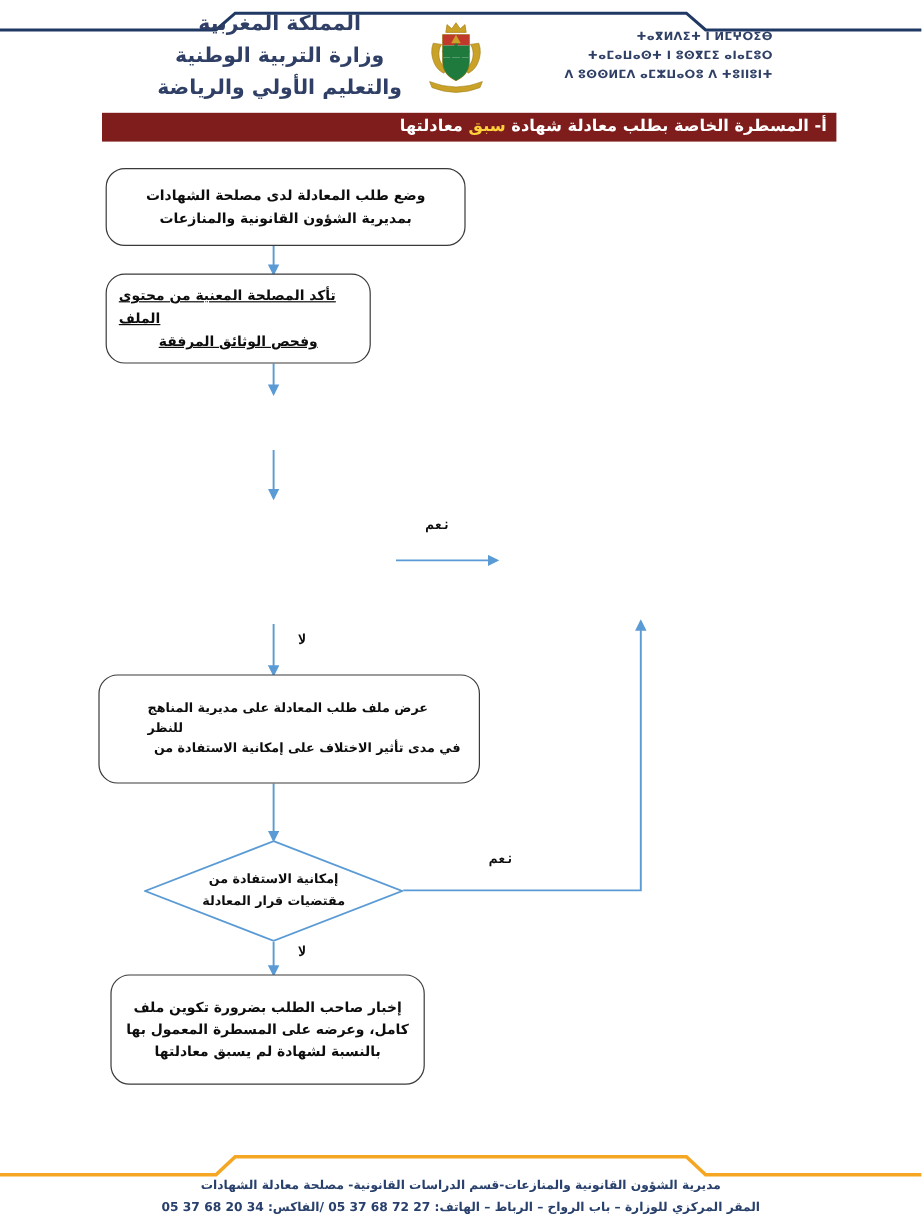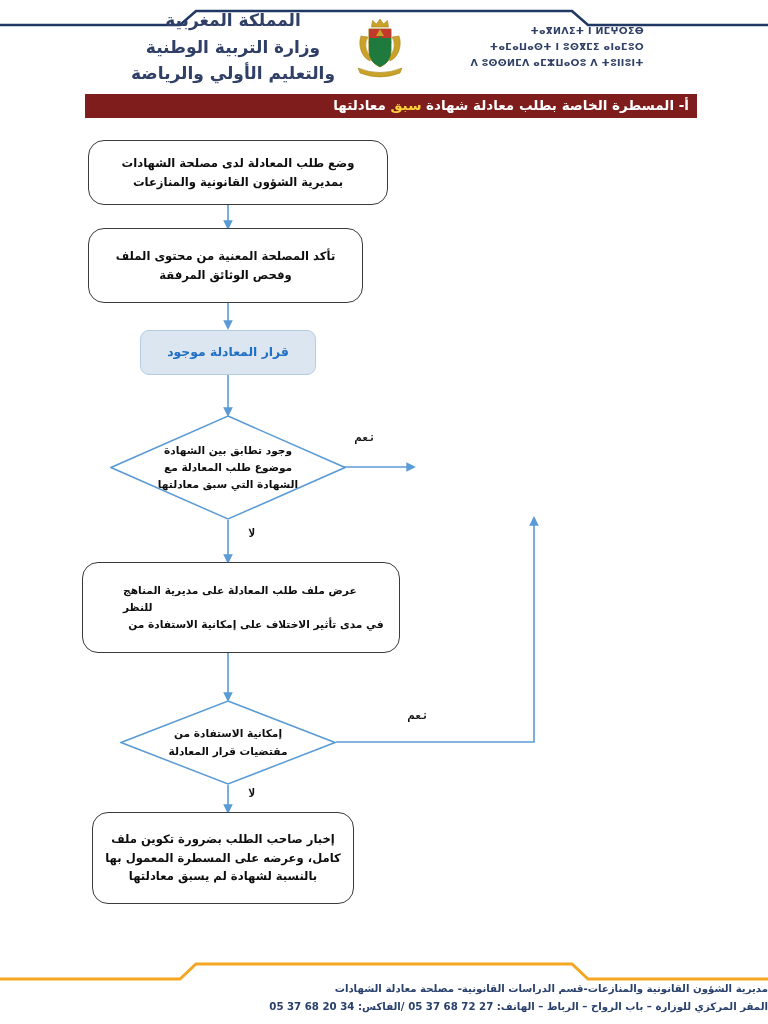--- a/index.html
+++ b/index.html
@@ -146,20 +146,21 @@
   .footer-rule {
     position: absolute;
     left: 0; top: 960px;
     width: 768px; height: 22px;
   }
   .footer-text {
     position: absolute;
     left: 0; top: 980px;
     width: 768px;
     direction: rtl;
+    text-align: center;
     color: #28406b;
     font-size: 10.2px;
     font-weight: 700;
     line-height: 1.75;
   }
   .footer-text .ln2 { direction: rtl; unicode-bidi: isolate; }
 </style>
 </head>
 <body>
 
@@ -234,39 +235,26 @@
   </g>
 </svg>
 
 <div class="flow">
 
   <div class="node proc" style="left:88px; top:140px; width:300px; height:65px;">
     <div>وضع طلب المعادلة لدى مصلحة الشهادات</div>
     <div>بمديرية الشؤون القانونية والمنازعات</div>
   </div>
 
-  <div class="node proc" style="left:88px; top:228px; width:275px; height:75px;">
+  <div class="node proc" style="left:88px; top:228px; width:221px; height:75px;text-decoration:underline;">
     <div>تأكد المصلحة المعنية من محتوى الملف</div>
     <div>وفحص الوثائق المرفقة</div>
   </div>
 
-  <div class="node blue-node" style="left:140px; top:330px; width:176px; height:45px;">
-    <div>قرار المعادلة موجود</div>
-  </div>
-
-  <div class="diamond-wrap" style="left:110px; top:415px; width:236px; height:105px;">
-    <svg width="236" height="105" viewBox="0 0 236 105">
-      <polygon points="118,1 235,52.5 118,104 1,52.5" fill="#ffffff" stroke="#5b9bd5" stroke-width="1.5"></polygon>
-    </svg>
-    <div class="diamond-label">
-      <div>وجود تطابق بين الشهادة</div>
-      <div>موضوع طلب المعادلة مع</div>
-      <div>الشهادة التي سبق معادلتها</div>
-    </div>
-  </div>
+
 
   <div class="edge-label" style="left:355px; top:430px;">نعم</div>
 
   <div class="edge-label" style="left:248px; top:526px;">لا</div>
 
 
   <div class="node proc" style="left:82px; top:562px; width:318px; height:91px; font-size:10.6px;padding-left:40px;">
     <div>عرض ملف طلب المعادلة على مديرية المناهج للنظر</div>
     <div>في مدى تأثير الاختلاف على إمكانية الاستفادة من</div>
   </div>

